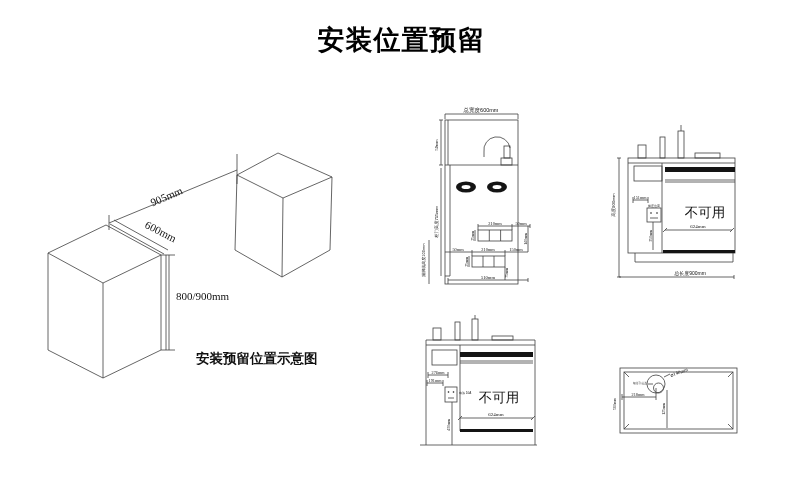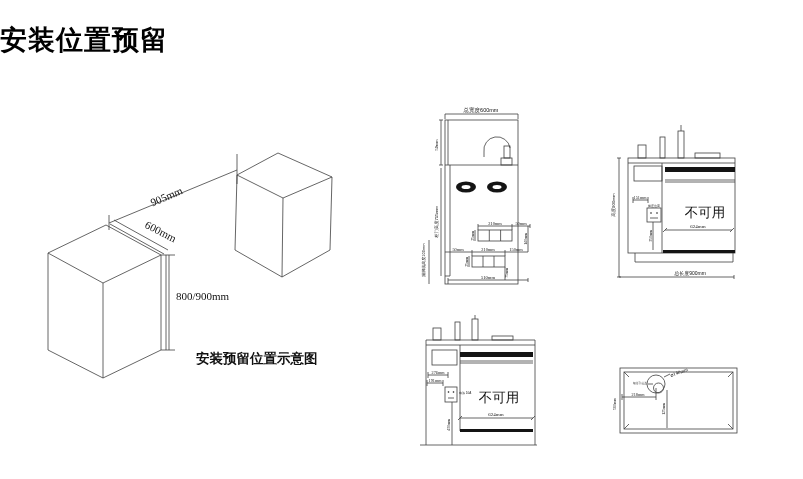--- a/index.html
+++ b/index.html
@@ -1,19 +1,19 @@
 <!DOCTYPE html>
 <html><head>
 <meta charset="utf-8">
 <style>
   html,body{margin:0;padding:0;background:#fff;}
   body{width:803px;height:479px;position:relative;overflow:hidden;
        font-family:"Liberation Sans",sans-serif;color:#000;}
   .canvas{position:absolute;inset:0;background:#fff;}
-  .title{position:absolute;left:0;top:22px;width:803px;text-align:left;
+  .title{position:absolute;left:0;top:22px;width:803px;text-align:center;
          font-size:27px;font-weight:bold;letter-spacing:1px;}
   svg{position:absolute;overflow:visible;}
   svg line,svg rect,svg path,svg polygon,svg polyline,svg circle,svg ellipse{
       stroke:#3f3f3f;stroke-width:0.8;fill:none;}
   svg .fillk{fill:#141414;stroke:none;}
   svg .fillw{fill:#ffffff;stroke:none;}
   svg text{fill:#111;stroke:none;font-family:"Liberation Sans",sans-serif;}
   svg text.dim{font-family:"Liberation Serif",serif;}
   .cap{font-weight:bold;}
 </style>

